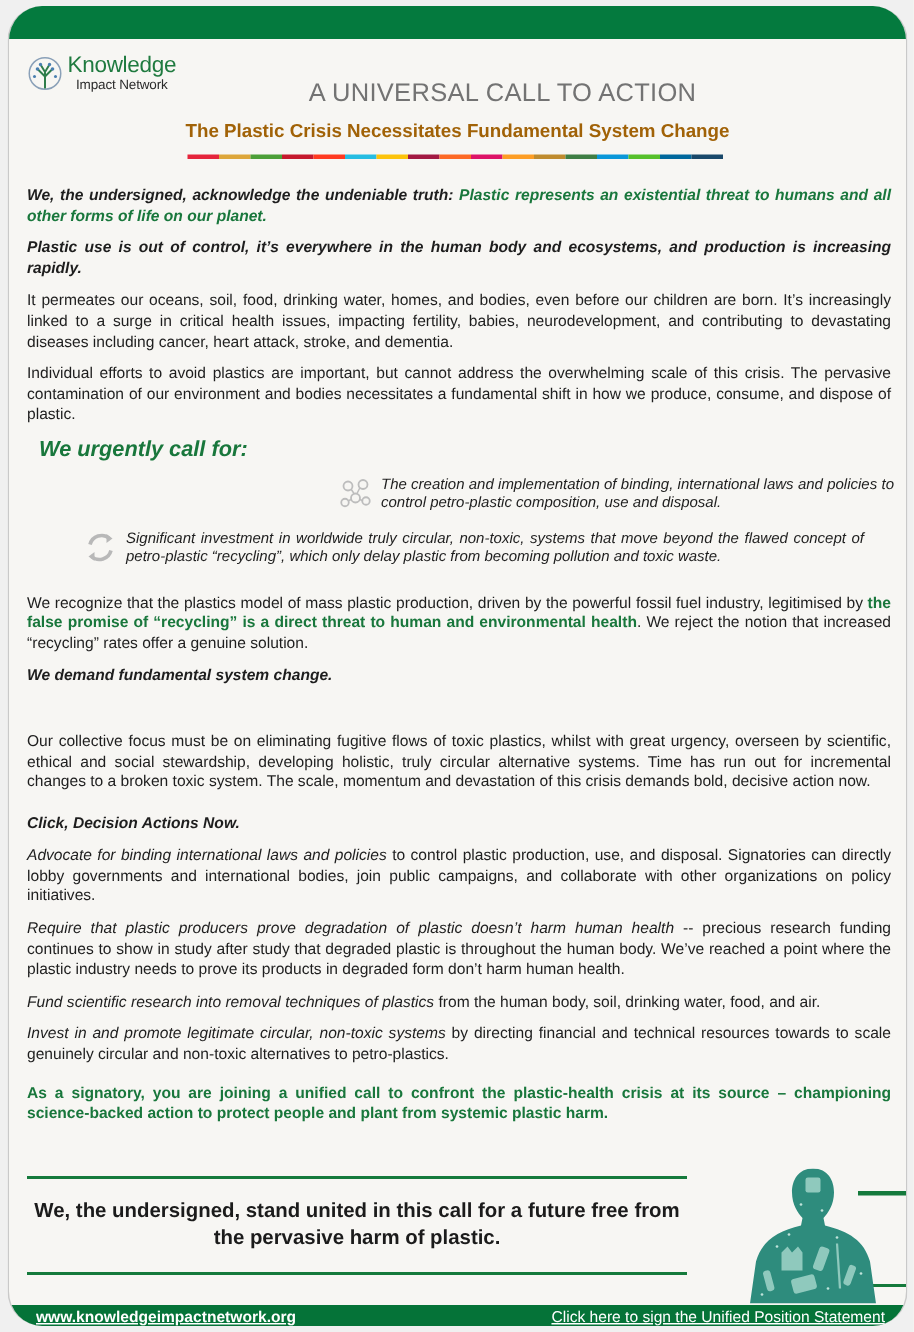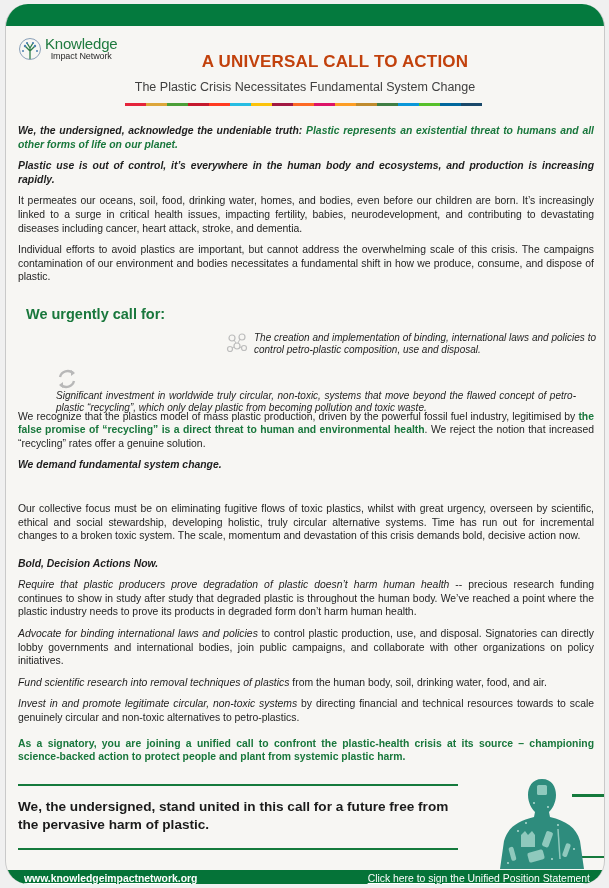--- a/index.html
+++ b/index.html
@@ -14,48 +14,48 @@
       border-radius: 23px;
     }
     .top-band { position: absolute; left: 0; top: 0; width: 100%; height: 22px; background: #047a3e; }
     .logo { position: absolute; left: 12px; top: 32px; display: flex; align-items: center; }
     .logo svg { width: 24px; height: 24px; }
     .logo-text { margin-left: 3px; line-height: 1; }
     .logo-name { color: #1f7a3f; font-size: 15px; font-weight: normal; letter-spacing: -0.2px; display: block; }
     .logo-sub { color: #2b2b2b; font-size: 9px; display: block; margin-top: 1px; letter-spacing: -0.1px; text-align: center; }
     .main-title {
       position: absolute; left: 0; right: 0; top: 48px; text-align: center;
-      color: #c2410c; font-size: 17px; font-weight: bold; letter-spacing: 0.2px;
+      color: #737373; font-size: 17px; font-weight: normal; letter-spacing: 0.2px;
       padding-left: 60px; box-sizing: border-box;
     }
     .sub-title {
       position: absolute; left: 0; right: 0; top: 76px; text-align: center;
-      font-size: 12.5px; font-weight: normal; color: #404040;
+      font-size: 12.5px; font-weight: bold; color: #a16207;
     }
     .sdg-bar { position: absolute; left: 119px; top: 99px; height: 3px; display: flex; }
     .sdg-bar span { display: block; width: 21px; height: 3px; }
     .content {
       position: absolute; left: 12px; top: 120px; width: 576px;
       font-size: 10.4px; line-height: 13.6px; text-align: justify;
     }
     .content p { margin: 0 0 8px 0; }
     .b { font-weight: bold; font-style: italic; }
     .g { color: #19773c; font-weight: bold; }
     .i { font-style: italic; }
-    .urgent-head { color: #19773c; font-weight: bold; font-size: 14.5px; margin: 24px 0 10px 8px; }
+    .urgent-head { color: #19773c; font-weight: bold; font-size: 14.5px; margin: 10px 0 10px 8px; font-style: italic; }
     .calls { position: relative; height: 78px; font-style: italic; font-size: 10px; line-height: 12.5px; }
     .call { position: absolute; display: flex; align-items: flex-start; }
     .call .ic { width: 22px; height: 22px; margin-right: 6px; flex: none; }
     .call1 { left: 6px; top: 0; width: 190px; }
     .call2 { left: 208px; top: 0; width: 370px; }
-    .call3 { left: 38px; top: 36px; width: 520px; flex-direction: column; }
+    .call3 { left: 38px; top: 36px; width: 520px; }
     .closing { position: absolute; left: 12px; top: 780px; width: 440px; }
     .rule { height: 2px; background: #157a3c; }
     .pledge {
-      text-align: left; font-weight: bold; font-size: 13.6px; line-height: 18px; color: #1b1b1b;
+      text-align: center; font-weight: bold; font-size: 13.6px; line-height: 18px; color: #1b1b1b;
       padding: 12px 0 14px 0;
     }
     .figure { position: absolute; left: 482px; top: 775px; width: 108px; height: 90px; }
     .side-rule1 { position: absolute; left: 566px; top: 790px; width: 32px; height: 3px; background: #157a3c; }
     .side-rule2 { position: absolute; left: 566px; top: 852px; width: 32px; height: 2px; background: #157a3c; }
     .footer {
       position: absolute; left: 0; top: 866px; width: 100%; height: 16px; background: #057338;
       display: flex; justify-content: space-between; align-items: center; padding: 0 14px 0 18px; box-sizing: border-box;
     }
     .footer a { color: #ffffff; font-size: 10.4px; text-decoration: underline; }
@@ -105,21 +105,21 @@
       <span style="background: rgb(0, 104, 157);"></span>
       <span style="background: rgb(25, 72, 106);"></span>
     </div>
 
   <div class="content">
     <p class="b">
       <span>We, the undersigned, acknowledge the undeniable truth: </span><span class="g">Plastic represents an existential threat to humans and all other forms of life on our planet.</span>
     </p>
     <p class="b">Plastic use is out of control, it’s everywhere in the human body and ecosystems, and production is increasing rapidly.</p>
     <p>It permeates our oceans, soil, food, drinking water, homes, and bodies, even before our children are born. It’s increasingly linked to a surge in critical health issues, impacting fertility, babies, neurodevelopment, and contributing to devastating diseases including cancer, heart attack, stroke, and dementia.</p>
-    <p>Individual efforts to avoid plastics are important, but cannot address the overwhelming scale of this crisis. The campaigns contamination of our environment and bodies necessitates a fundamental shift in how we produce, consume, and dispose of plastic.</p>
+    <p>Individual efforts to avoid plastics are important, but cannot address the overwhelming scale of this crisis. The pervasive contamination of our environment and bodies necessitates a fundamental shift in how we produce, consume, and dispose of plastic.</p>
 
     <div class="urgent-head">We urgently call for:</div>
 
     <div class="calls">
       <div class="call call2">
         <svg class="ic" viewBox="0 0 22 22">
           <circle cx="6" cy="6" r="3" fill="none" stroke="#bdbdbd" stroke-width="1.2"></circle>
           <circle cx="16" cy="5" r="3" fill="none" stroke="#bdbdbd" stroke-width="1.2"></circle>
           <circle cx="11" cy="14" r="3" fill="none" stroke="#bdbdbd" stroke-width="1.2"></circle>
           <circle cx="4" cy="17" r="2.5" fill="none" stroke="#bdbdbd" stroke-width="1.2"></circle>
@@ -138,23 +138,23 @@
         <span>Significant investment in worldwide truly circular, non-toxic, systems that move beyond the flawed concept of petro-plastic “recycling”, which only delay plastic from becoming pollution and toxic waste.</span>
       </div>
     </div>
 
     <p>
       <span>We recognize that the plastics model of mass plastic production, driven by the powerful fossil fuel industry, legitimised by </span><span class="g">the false promise of “recycling” is a direct threat to human and environmental health</span><span>. We reject the notion that increased “recycling” rates offer a genuine solution.</span>
     </p>
     <p class="b" style="margin-bottom:30px;">We demand fundamental system change.</p>
     <p style="margin-bottom:14px;">Our collective focus must be on eliminating fugitive flows of toxic plastics, whilst with great urgency, overseen by scientific, ethical and social stewardship, developing holistic, truly circular alternative systems. Time has run out for incremental changes to a broken toxic system. The scale, momentum and devastation of this crisis demands bold, decisive action now.</p>
 
-    <p class="b">Bold, Decision Actions Now.</p>
+    <p class="b">Click, Decision Actions Now.</p>
+    <p><span class="i">Advocate for binding international laws and policies</span><span> to control plastic production, use, and disposal. Signatories can directly lobby governments and international bodies, join public campaigns, and collaborate with other organizations on policy initiatives.</span></p>
     <p><span class="i">Require that plastic producers prove degradation of plastic doesn’t harm human health</span><span> -- precious research funding continues to show in study after study that degraded plastic is throughout the human body. We’ve reached a point where the plastic industry needs to prove its products in degraded form don’t harm human health.</span></p>
-    <p><span class="i">Advocate for binding international laws and policies</span><span> to control plastic production, use, and disposal. Signatories can directly lobby governments and international bodies, join public campaigns, and collaborate with other organizations on policy initiatives.</span></p>
     <p><span class="i">Fund scientific research into removal techniques of plastics</span><span> from the human body, soil, drinking water, food, and air.</span></p>
     <p style="margin-bottom:12px;"><span class="i">Invest in and promote legitimate circular, non-toxic systems</span><span> by directing financial and technical resources towards to scale genuinely circular and non-toxic alternatives to petro-plastics.</span></p>
 
     <p class="g">As a signatory, you are joining a unified call to confront the plastic-health crisis at its source – championing science-backed action to protect people and plant from systemic plastic harm.</p>
   </div>
 
   <div class="closing">
     <div class="rule"></div>
     <div class="pledge">We, the undersigned, stand united in this call for a future free from the pervasive harm of plastic.</div>
     <div class="rule"></div>

